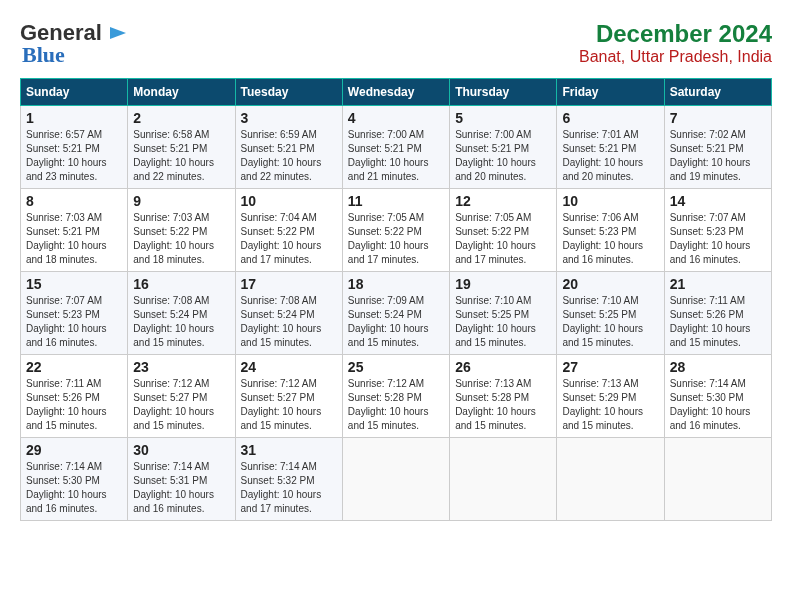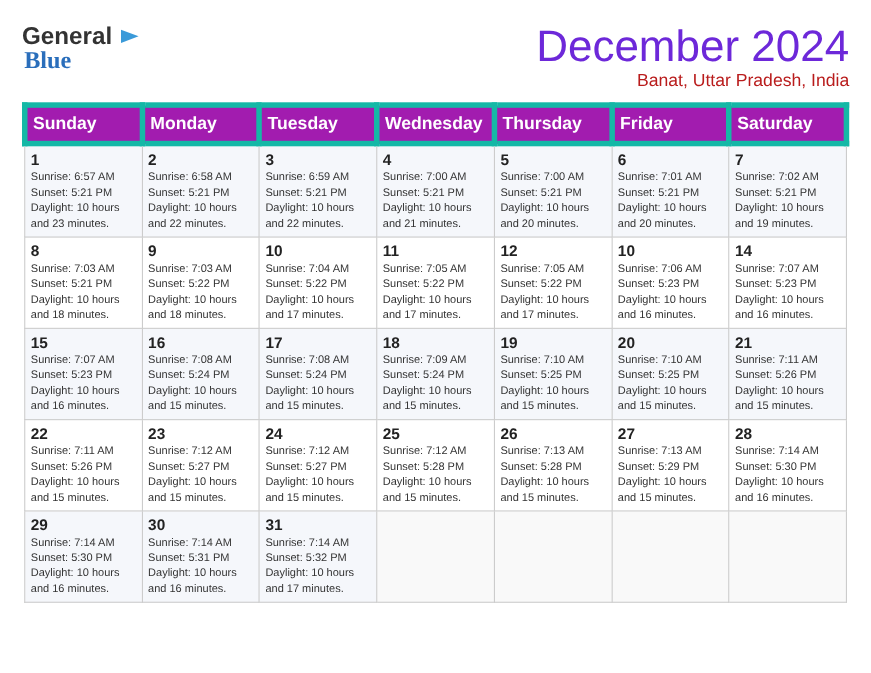--- a/index.html
+++ b/index.html
@@ -18,41 +18,41 @@
     }
     .logo {
       display: flex;
       flex-direction: column;
       align-items: flex-start;
     }
     .title-block {
       text-align: right;
     }
     .month-title {
-      font-size: 40px;
-      font-weight: normal;
-      color: #6d28d9;
+      font-size: 24px;
+      font-weight: bold;
+      color: #15803d;
     }
     .subtitle {
       font-size: 16px;
       color: #b91c1c;
     }
     table {
       width: 100%;
       border-collapse: collapse;
       font-size: 11px;
     }
     thead tr th {
-      background-color: #a21caf;
+      background-color: #0c4a6e;
       color: #fff;
       text-align: left;
       padding: 6px 5px;
-      font-size: 16px;
+      font-size: 12px;
       font-weight: bold;
-      border: 5px solid #14b8a6;
+      border: 1px solid #14b8a6;
     }
     tbody tr td {
       border: 1px solid #ccc;
       vertical-align: top;
       padding: 4px 5px;
       width: 107px;
       height: 80px;
       background: #fff;
     }
     tbody tr:nth-child(odd) td {

